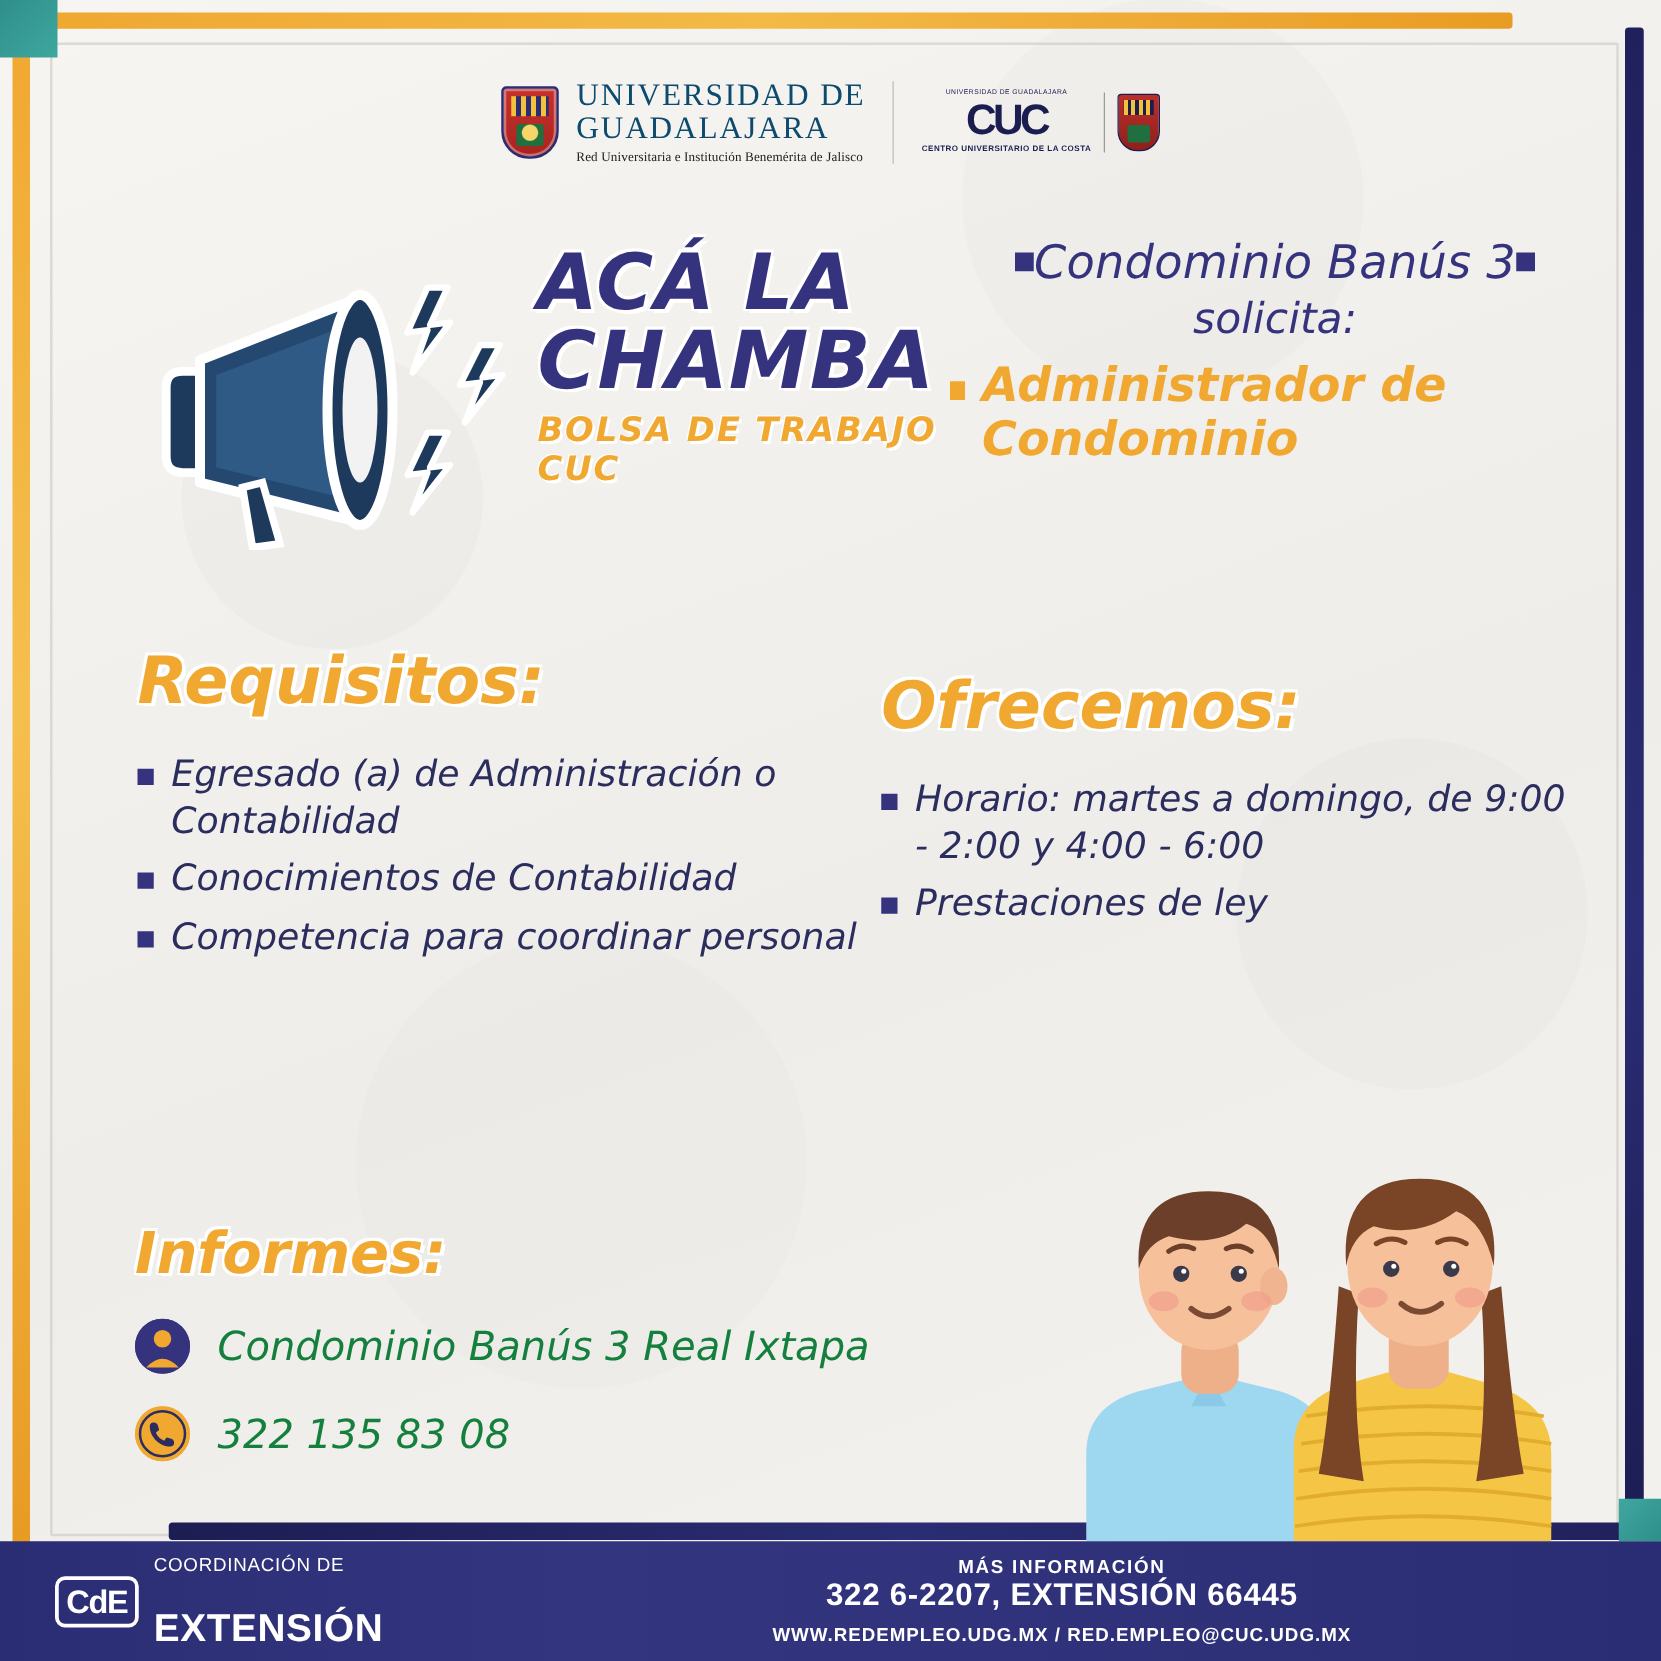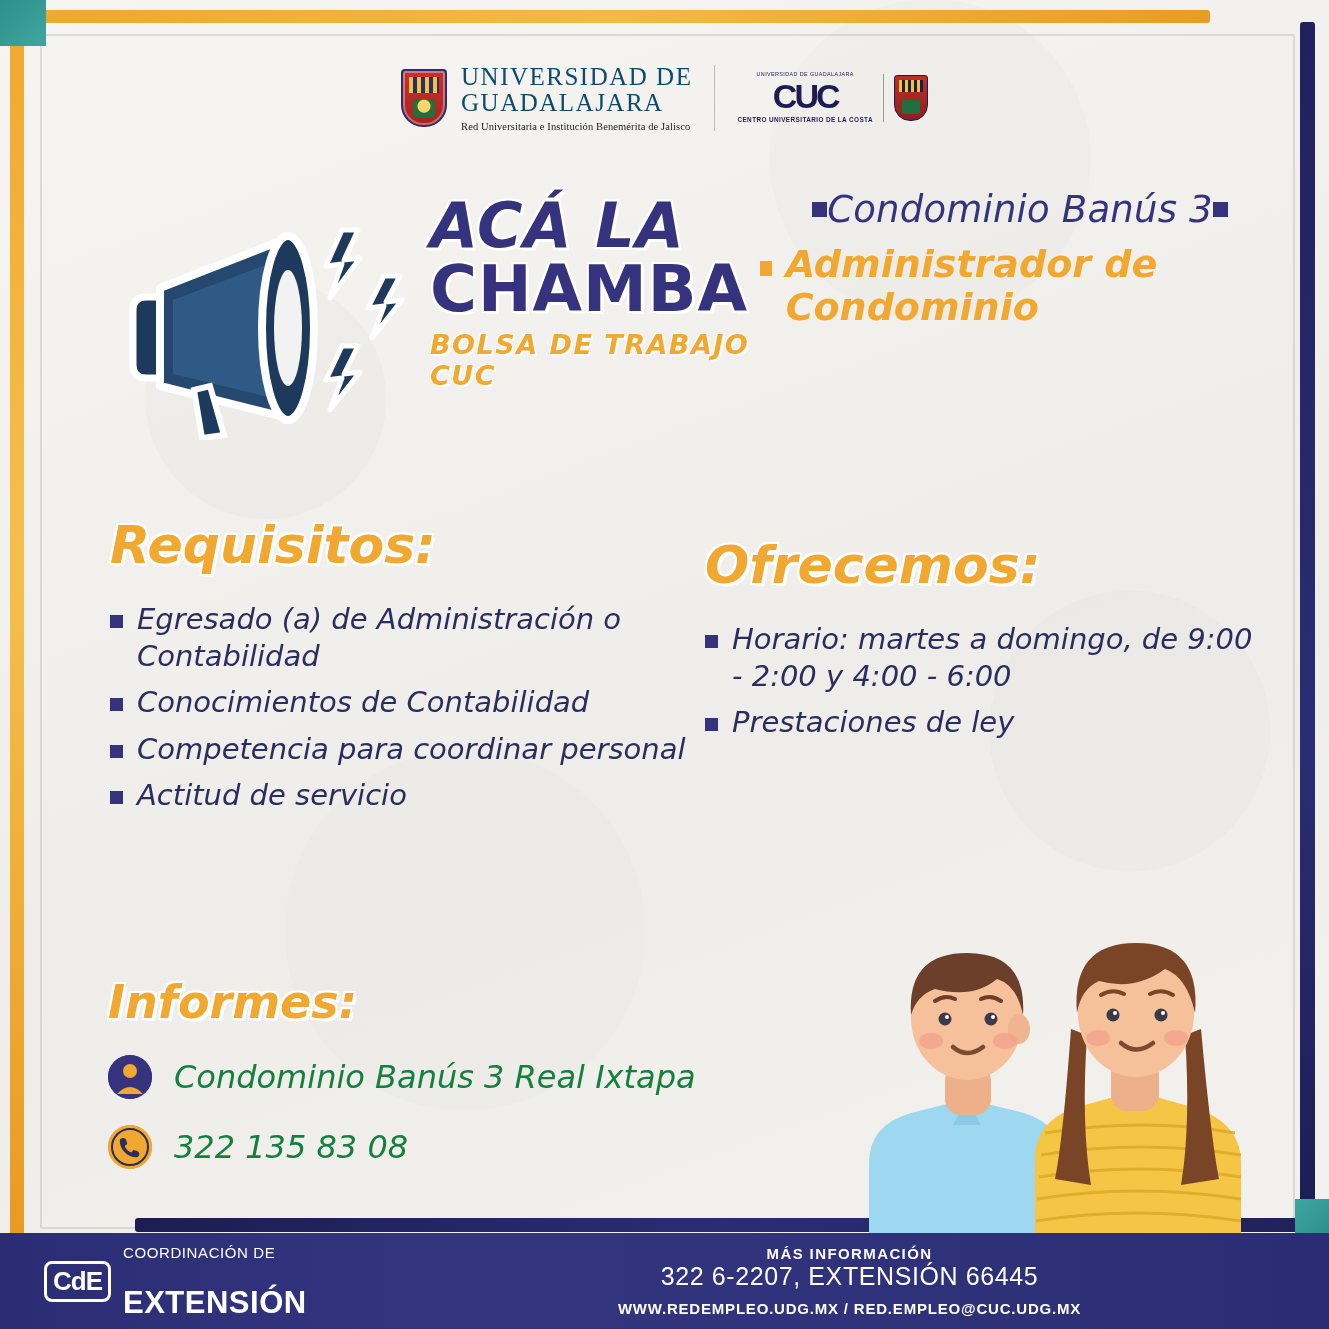--- a/index.html
+++ b/index.html
@@ -125,21 +125,21 @@
   
   .logo-chamba { position: absolute; left: 78px; top: 170px; width: 730px; height: 290px; }
   .mega-wrap { position:absolute; left: 20px; top: 20px; width: 330px; height: 250px; }
   .chamba-text { position:absolute; left: 352px; top: 26px; width: 370px; }
   .chamba-l1 {
     font-family: "DejaVu Sans", sans-serif; font-weight: 700; font-style: italic;
     font-size: 62px; color: #36337e; letter-spacing: 1px; line-height: .98;
     text-shadow: 3px 3px 0 #ffffff, -2px -2px 0 #ffffff, 2px -2px 0 #fff, -2px 2px 0 #fff;
   }
   .chamba-l2 {
-    font-family: "DejaVu Sans", sans-serif; font-weight: 700; 
+    font-family: "DejaVu Sans", sans-serif; font-weight: 700; font-style: italic;
     font-size: 64px; color: #36337e; letter-spacing: 1px; line-height: 1.0;
     text-shadow: 3px 3px 0 #ffffff, -2px -2px 0 #ffffff, 2px -2px 0 #fff, -2px 2px 0 #fff;
   }
   .chamba-l3 {
     margin-top: 8px;
     font-family: "DejaVu Sans", sans-serif; font-weight: 700; font-style: italic;
     font-size: 27px; color: #f0a830; letter-spacing: 1.5px;
     text-shadow: 2px 2px 0 #ffffff, -1px -1px 0 #ffffff;
   }
 
@@ -215,21 +215,21 @@
   }
   .cde-letter {
     font-family:"Liberation Sans",sans-serif; font-weight:700; font-size: 26px; color:#fff;
     letter-spacing: -1px;
   }
   .cde-text { line-height: 1; }
   .cde-l1 { font-family:"Liberation Sans",sans-serif; font-size: 15px; color:#fff; letter-spacing: .6px;}
   .cde-l2 { font-family:"Liberation Sans",sans-serif; font-weight:700; font-size: 31px; color:#fff; letter-spacing: .5px; margin-top: 27px;}
   .footer-center { flex: 1; text-align: center; color: #fff; }
   .f-mas { font-size: 15px; letter-spacing: 1.4px; font-weight: 700; color:#fff; }
-  .f-tel { font-size: 25px; font-weight: 400; letter-spacing: .6px; margin-top: 0; }
+  .f-tel { font-size: 25px; font-weight: 700; letter-spacing: .6px; margin-top: 0; }
   .f-web { font-size: 15px; font-weight: 700; letter-spacing: .8px; margin-top: 9px; }
 </style>
 </head>
 <body>
 
 <div id="poster">
 
   <div class="bg-texture"></div>
   <div class="inner-line"></div>
   <div class="frame-left-gold"></div>
@@ -284,44 +284,41 @@
       <div class="chamba-l3">BOLSA DE TRABAJO CUC</div>
     </div>
   </div>
 
   <div class="vacancy">
     <div class="company-line">
       <span class="sq-navy"></span>
       <span>Condominio Banús 3</span>
       <span class="sq-navy"></span>
     </div>
+    <div class="solicita">solicita:</div>
     <div class="puesto-row">
       <span class="puesto-bullet"></span>
       <span class="puesto">Administrador de Condominio</span>
     </div>
   </div>
 
   <div class="req-block">
     <div class="heading">Requisitos:</div>
     <div class="bullet-list">
       <div class="bullet-item">
         <span class="b-sq"></span>
         <span class="b-text">Egresado (a) de Administración o Contabilidad</span>
       </div>
       <div class="bullet-item">
         <span class="b-sq"></span>
         <span class="b-text">Conocimientos de Contabilidad</span>
       </div>
       <div class="bullet-item">
         <span class="b-sq"></span>
         <span class="b-text">Competencia para coordinar personal</span>
-      </div>
-      <div class="bullet-item">
-        <span class="b-sq"></span>
-        <span class="b-text">Actitud de servicio</span>
       </div>
     </div>
   </div>
 
   <div class="ofr-block">
     <div class="heading">Ofrecemos:</div>
     <div class="bullet-list">
       <div class="bullet-item">
         <span class="b-sq"></span>
         <span class="b-text">Horario: martes a domingo, de 9:00 - 2:00 y 4:00 - 6:00</span>

